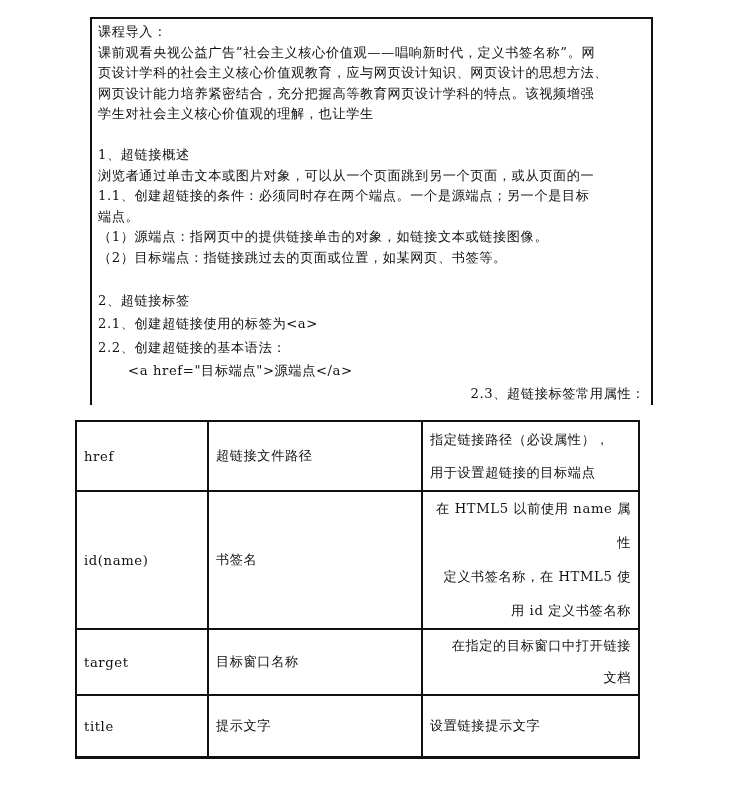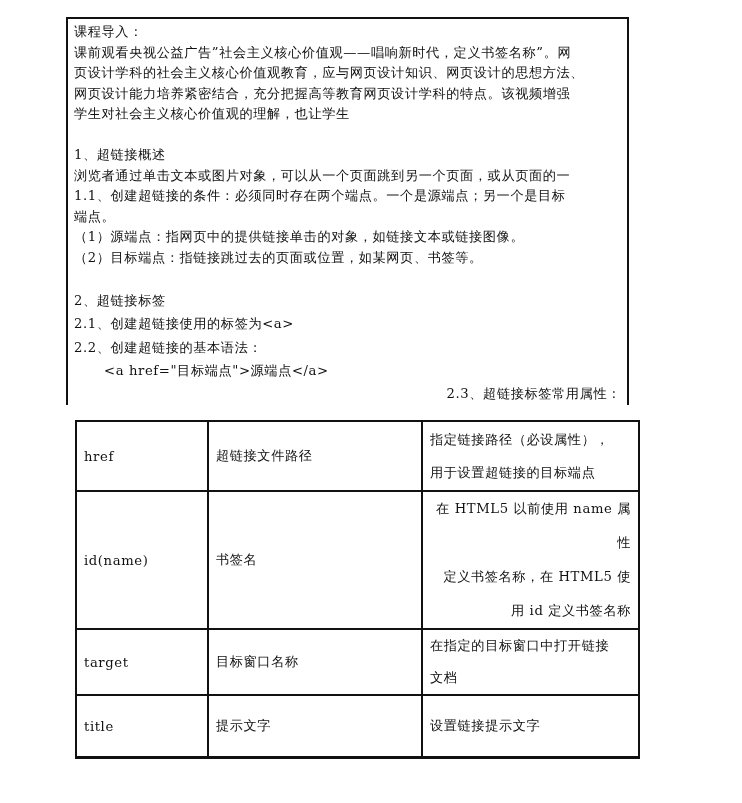--- a/index.html
+++ b/index.html
@@ -1,38 +1,38 @@
 <!DOCTYPE html>
 <html><head>
 <meta charset="utf-8">
 <style>
   html, body { margin:0; padding:0; background:#ffffff; }
   body { width:742px; height:803px; position:relative; font-family:"DejaVu Serif","Liberation Serif",serif; color:#111; }
-  .frame { position:absolute; left:66px; top:17px; width:563px; border:2px solid #111; border-bottom:none; box-sizing:border-box; }
+  .frame { position:absolute; left:90px; top:17px; width:563px; border:2px solid #111; border-bottom:none; box-sizing:border-box; }
   .intro { padding:3px 6px 0 6px; font-size:13.2px; line-height:20.5px; letter-spacing:0.6px; }
   .intro p { margin:0; }
   .gap { height:20.5px; }
   .sec { padding:0 6px; font-size:13.2px; letter-spacing:0.6px; }
   .sec p { margin:0; }
   .s2 p { line-height:23.5px; }
   .indent { padding-left:30px; }
   table { position:absolute; left:75px; top:420px; width:565px; border-collapse:collapse; font-size:13.2px; letter-spacing:0.6px; }
   td { border:2px solid #111; padding:0 7px; vertical-align:middle; }
   td.c1 { width:116px; }
   td.c2 { width:198px; }
   .hdr td { height:38px; border-top:1px solid #333; }
   .r1 td { height:68px; }
   .r2 td { height:103px; }
   .r3 td { height:60px; }
   .r4 td { height:60px; border-bottom:3px solid #111; }
   .desc { line-height:38px; }
   .desc span { display:block; }
   .r1 .desc span { line-height:33px; }
   .r2 .desc span { line-height:34px;text-align:right; }
-  .r3 .desc span { line-height:32px; }
+  .r3 .desc span { line-height:32px;text-align:right; }
 </style>
 </head>
 <body>
 
 <div class="frame">
   <div class="intro">
     <p>课程导入：</p>
     <p>课前观看央视公益广告”社会主义核心价值观——唱响新时代，定义书签名称”。网</p>
     <p>页设计学科的社会主义核心价值观教育，应与网页设计知识、网页设计的思想方法、</p>
     <p>网页设计能力培养紧密结合，充分把握高等教育网页设计学科的特点。该视频增强</p>

